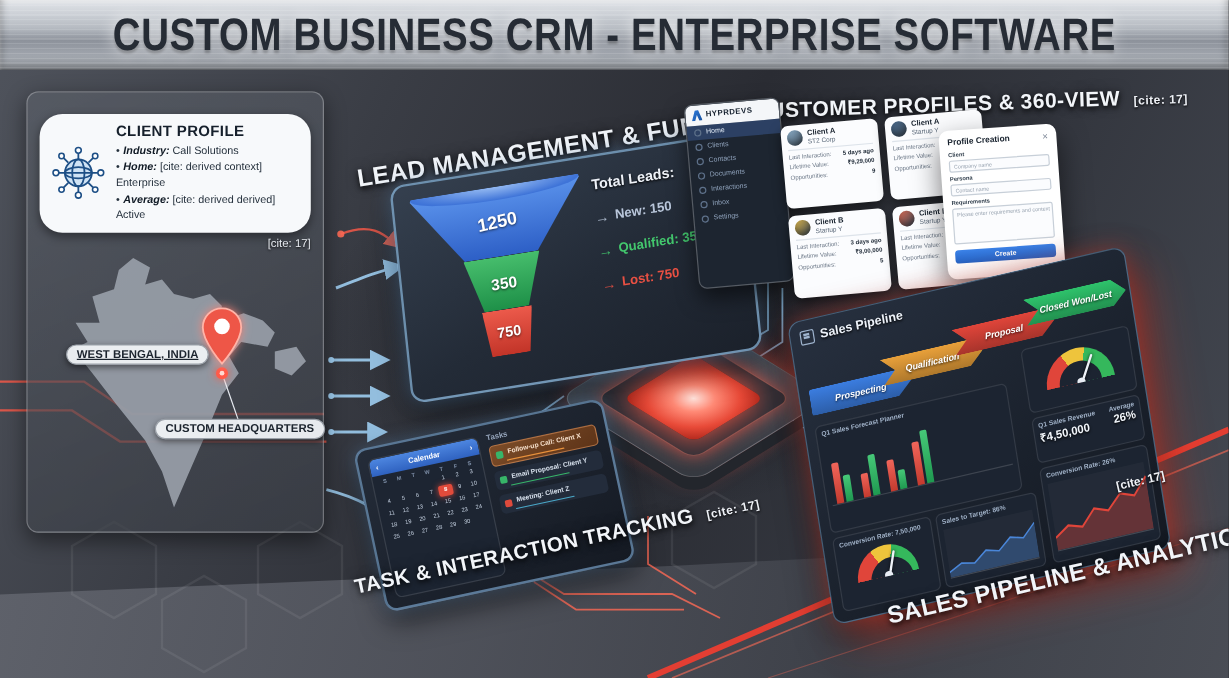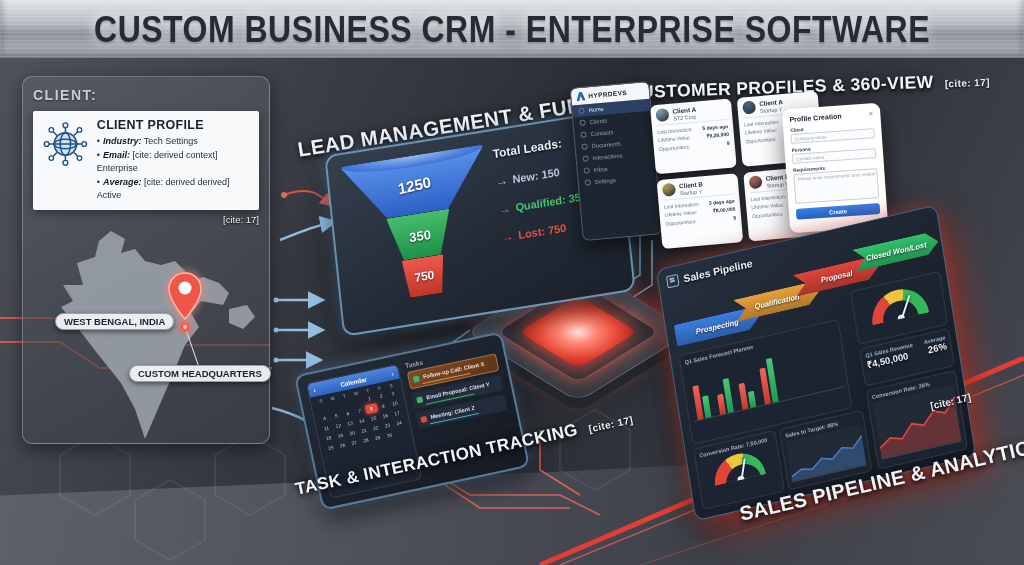--- a/index.html
+++ b/index.html
@@ -17,21 +17,21 @@
     box-shadow:inset 0 -4px 8px rgba(0,0,0,.4), inset 0 2px 3px rgba(255,255,255,.6);}
   .banner:after{content:"";position:absolute;inset:0;background:repeating-linear-gradient(to bottom,rgba(255,255,255,.12) 0 1px,transparent 1px 4px);}
   .banner h1{margin:0;font-size:32px;font-weight:bold;color:#262c35;letter-spacing:.5px;transform:scaleY(1.18);
     text-shadow:0 0 12px rgba(255,255,255,.95),0 2px 2px rgba(0,0,0,.3);z-index:2;}
   
   .client-panel{position:absolute;left:22px;top:76px;width:248px;height:368px;border-radius:10px;
     background:linear-gradient(160deg,rgba(92,97,106,.6),rgba(58,62,70,.7));
     border:1px solid rgba(255,255,255,.28);box-shadow:0 6px 18px rgba(0,0,0,.45);padding:10px 10px 6px;box-sizing:border-box;}
   .client-label{font-size:14px;letter-spacing:1.5px;color:#c9ced6;font-weight:bold;text-shadow:0 1px 2px rgba(0,0,0,.5);}
   .client-name{font-size:18.5px;color:#fff;font-weight:bold;letter-spacing:.4px;margin-top:2px;text-shadow:0 1px 3px rgba(0,0,0,.6);}
-  .profile-card{margin-top:8px;background:#f7f9fb;border-radius:2px;padding:7px 8px;display:flex;gap:7px;
+  .profile-card{margin-top:8px;background:#f7f9fb;border-radius:19px;padding:7px 8px;display:flex;gap:7px;align-items:center;
     box-shadow:0 3px 8px rgba(0,0,0,.4);}
   .profile-card h3{margin:0 0 3px;font-size:12.5px;color:#16202c;letter-spacing:.3px;}
   .profile-row{font-size:9px;color:#24303c;line-height:1.5;}
   .profile-row b{color:#101a25;font-style:italic;}
   .bullet{color:#24303c;margin-right:3px;}
   .cite-small{display:block;text-align:right;font-size:9.5px;color:#e8ecf2;margin-top:4px;text-shadow:0 1px 2px #000;}
   .map-wrap{position:relative;margin-top:2px;height:218px;}
   .map-pill{position:absolute;background:rgba(238,241,245,.96);border:1px solid #9aa0a8;border-radius:11px;
     padding:2px 8px;font-size:9.5px;font-weight:bold;color:#1c242e;white-space:nowrap;box-shadow:0 2px 5px rgba(0,0,0,.5);}
   
@@ -240,21 +240,20 @@
   <div class="beam" style="left:604px;top:130px;height:140px;"></div>
 
   <div class="chip-glow"></div>
   <div class="chip-wrap">
     <div class="chip-base"></div>
     <div class="chip-mid"></div>
     <div class="chip-core"></div>
   </div>
 
   <section class="client-panel">
-    <div class="client-label">CLIENT:</div>
 
     <div class="profile-card">
       <svg width="52" height="52" viewBox="0 0 52 52">
         <g stroke="#1d4f86" stroke-width="1.6" fill="none">
           <circle cx="26" cy="26" r="12" fill="#cfe3f5"></circle>
           <ellipse cx="26" cy="26" rx="5.5" ry="12"></ellipse>
           <ellipse cx="26" cy="26" rx="12" ry="5"></ellipse>
           <line x1="14" y1="26" x2="38" y2="26"></line>
           <line x1="26" y1="8" x2="26" y2="14"></line>
             <line x1="26" y1="38" x2="26" y2="44"></line>
@@ -271,22 +270,22 @@
           <circle cx="6" cy="26" r="2.6"></circle>
             <circle cx="46" cy="26" r="2.6"></circle>
           <circle cx="11" cy="11" r="2.4"></circle>
             <circle cx="41" cy="41" r="2.4"></circle>
           <circle cx="11" cy="41" r="2.4"></circle>
             <circle cx="41" cy="11" r="2.4"></circle>
         </g>
       </svg>
       <div>
         <h3>CLIENT PROFILE</h3>
-        <div class="profile-row"><span class="bullet">•</span><b>Industry:</b> <span>Tech Settings</span></div>
-        <div class="profile-row"><span class="bullet">•</span><b>Email:</b> <span>[cite: derived context] Enterprise</span></div>
+        <div class="profile-row"><span class="bullet">•</span><b>Industry:</b> <span>Call Solutions</span></div>
+        <div class="profile-row"><span class="bullet">•</span><b>Home:</b> <span>[cite: derived context] Enterprise</span></div>
         <div class="profile-row"><span class="bullet">•</span><b>Average:</b> <span>[cite: derived derived] Active</span></div>
       </div>
     </div>
     <span class="cite-small">[cite: 17]</span>
 
     <div class="map-wrap">
       <svg width="228" height="218" viewBox="0 0 228 218">
         <defs>
           <filter id="pinGlow" x="-80%" y="-80%" width="260%" height="260%">
             <feGaussianBlur stdDeviation="4" result="b"></feGaussianBlur>
@@ -299,21 +298,21 @@
         <path fill="#989ea8" opacity=".92" d="M78,4 L92,12 L88,26 L102,22 L112,34 L128,38 L142,34 L152,44 L148,58 L170,50 L186,56 L196,66 L190,78 L168,74 L158,86 L166,100 L152,118 L138,152 L124,184 L112,212 L102,182 L88,156 L64,126 L44,100 L28,80 L40,74 L30,58 L50,58 L44,36 L62,30 L66,14 Z"></path>
         <path fill="#989ea8" opacity=".92" d="M196,82 L214,78 L222,90 L210,102 L196,96 Z"></path>
         <line x1="152" y1="100" x2="168" y2="146" stroke="#e8ecf2" stroke-width="1"></line>
         <circle cx="152" cy="100" r="5" fill="#ff5a48" filter="url(#pinGlow)"></circle>
         <circle cx="152" cy="100" r="2" fill="#ffd9d2"></circle>
         <g filter="url(#pinGlow)">
           <path d="M152,92 C152,92 136,74 136,62 C136,53 143,46 152,46 C161,46 168,53 168,62 C168,74 152,92 152,92 Z" fill="#ee5646" stroke="#ffb4a8" stroke-width="1.5"></path>
           <circle cx="152" cy="61" r="6.5" fill="#fff"></circle>
         </g>
       </svg>
-      <span class="map-pill" style="left:22px;top:86px;">WEST BENGAL, INDIA</span>
+      <span class="map-pill" style="left:22px;top:76px;text-decoration:underline;">WEST BENGAL, INDIA</span>
       <span class="map-pill" style="left:96px;top:138px;">CUSTOM HEADQUARTERS</span>
     </div>
   </section>
 
   <div class="big-caption" style="left:296px;top:112px;font-size:20.5px;transform:rotate(-9deg);">LEAD MANAGEMENT &amp; FUNNEL</div>
   <span class="cite-tag" style="left:506px;top:124px;transform:rotate(-9deg);">[cite: 17]</span>
 
   <section class="funnel-panel">
     <div class="funnel-col">
       <div class="fseg fseg1">

